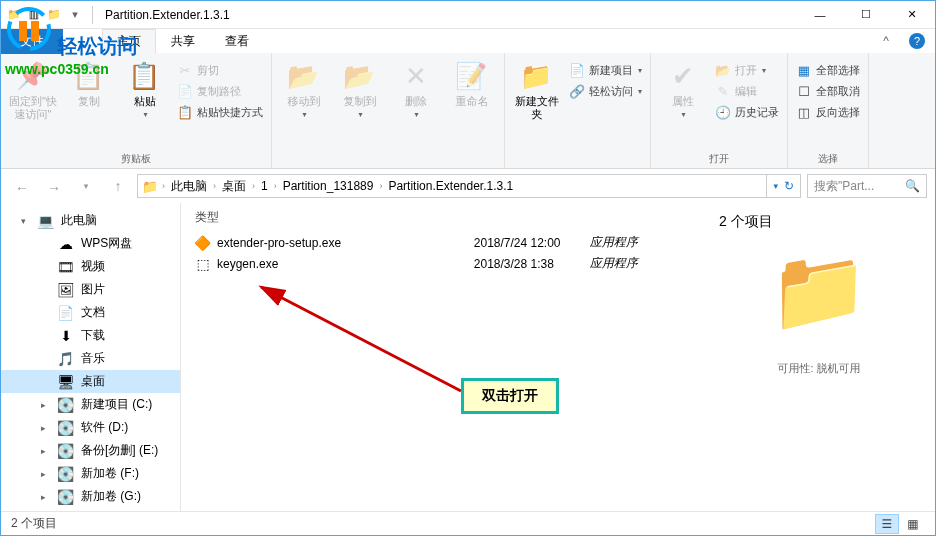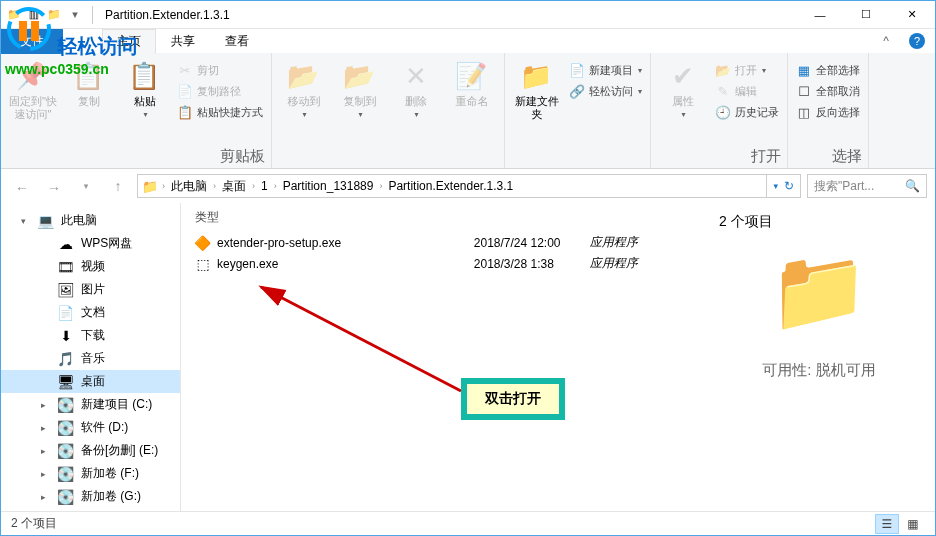--- a/index.html
+++ b/index.html
@@ -25,21 +25,21 @@
 .tab { padding: 3px 14px; font-size: 12px; border: 1px solid transparent; }
 .tab.active { border-color: #e1e1e1; border-bottom-color: #f5f6f7; background: #f5f6f7; margin-left: 39px; }
 .tab.file { background: #1979ca; color: #fff; padding: 3px 18px; }
 .ribbon-toggle { margin-left: auto; padding: 0 14px; font-size: 12px; color: #666; }
 .help-icon { margin-left: 6px; margin-right: 10px; width: 16px; height: 16px; border-radius: 50%; background: #1979ca; color: #fff; font-size: 11px; display: flex; align-items: center; justify-content: center; }
 
 
 .ribbon { height: 116px; background: #f5f6f7; border-bottom: 1px solid #d8d8d8; display: flex; }
 .ribbon-group { border-right: 1px solid #e1e1e1; display: flex; flex-direction: column; padding: 4px 6px 0; }
 .ribbon-group-body { flex: 1; display: flex; align-items: flex-start; gap: 4px; }
-.ribbon-group-label { text-align: right; font-size: 15px; color: #666; padding: 2px 0; }
+.ribbon-group-label { text-align: center; font-size: 10px; color: #666; padding: 2px 0; }
 .ribbon-big { display: flex; flex-direction: column; align-items: center; width: 52px; padding-top: 4px; gap: 2px; font-size: 11px; text-align: center; line-height: 1.2; }
 .ribbon-big .icon { width: 32px; height: 32px; display: flex; align-items: center; justify-content: center; font-size: 26px; }
 .ribbon-small-col { display: flex; flex-direction: column; gap: 3px; padding-top: 4px; }
 .ribbon-small { display: flex; align-items: center; gap: 4px; font-size: 11px; white-space: nowrap; padding: 1px 2px; color: #444; }
 .ribbon-small .icon { width: 16px; height: 16px; display: inline-flex; align-items: center; justify-content: center; font-size: 13px; }
 .disabled { color: #b0b0b0 !important; }
 .disabled .icon { opacity: 0.45; }
 .caret { font-size: 8px; color: #666; margin-left: 1px; }
 
 
@@ -70,25 +70,25 @@
 .fg-header > div:nth-child(3){ width: 80px; margin-top: 44px; }
 .fg-row { display: flex; font-size: 12px; padding: 2px 10px 2px 14px; align-items: center; }
 .fg-row .name { width: 260px; display: flex; align-items: center; gap: 6px; }
 .fg-row .name .ficon { width: 16px; height: 16px; font-size: 14px; display: inline-flex; align-items: center; justify-content: center; }
 .fg-row .date { width: 130px; margin-left: 47px; }
 .fg-row .type { width: 80px; font-style: italic; }
 
 .details-pane { position: absolute; right: 16px; top: 10px; width: 200px; font-size: 12px; }
 .details-pane .dp-title { font-size: 14px; margin-bottom: 8px; }
 .details-pane .dp-folder { width: 120px; height: 100px; margin: 10px auto 20px; display: flex; align-items: center; justify-content: center; font-size: 80px; color: #f8d775; }
-.details-pane .dp-row { font-size: 15px; color: #666; text-align: center; }
+.details-pane .dp-row { font-size: 11px; color: #666; text-align: center; }
 
 
 .arrow-svg { position: absolute; top: 78px; left: 70px; pointer-events: none; }
-.callout { position: absolute; top: 175px; left: 280px; background: #ffffcc; border: 6px solid #14b8a6; padding: 6px 18px; font-size: 14px; font-weight: bold; }
+.callout { position: absolute; top: 175px; left: 280px; background: #ffffcc; border: 3px solid #14b8a6; padding: 6px 18px; font-size: 14px; font-weight: bold; }
 
 
 .statusbar { height: 24px; border-top: 1px solid #e5e5e5; display: flex; align-items: center; padding: 0 10px; font-size: 12px; color: #444; }
 .view-icons { margin-left: auto; display: flex; gap: 2px; }
 .view-icons span { width: 24px; height: 20px; display: flex; align-items: center; justify-content: center; font-size: 12px; border: 1px solid transparent; }
 .view-icons span.active { background: #cce8ff; border-color: #99d1ff; }
 </style>
 </head>
 <body>
 

